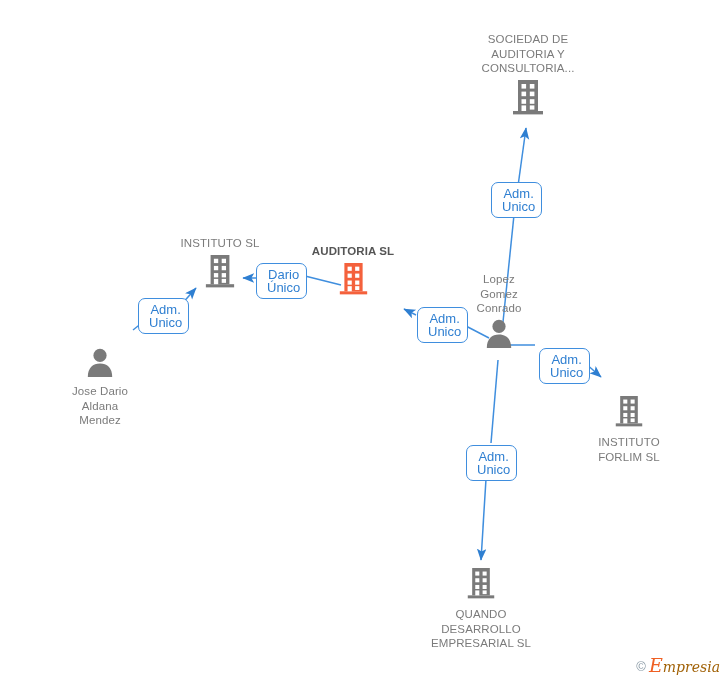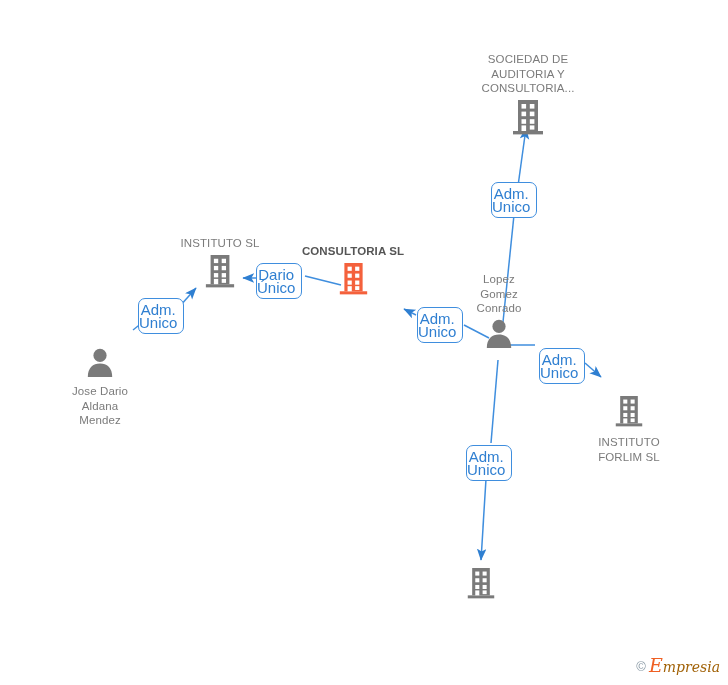--- a/index.html
+++ b/index.html
@@ -26,23 +26,23 @@
   .node.caption-bottom .caption{margin-top:3px;}
 
   
   .chip{
     position:absolute;
     box-sizing:border-box;
     border:1.4px solid #3f8ede;
     border-radius:7px;
     background:#ffffff;
     color:#2f7fd1;
-    font-size:15px;
+    font-size:13px;
     line-height:13px;
-    padding:4px 6px 4px 0;
+    padding:4px 6px 4px 10px;
     text-align:center;
     white-space:pre-line;
     min-width:41px;
   }
 
   
   .watermark{
     position:absolute;right:8px;bottom:8px;
     display:flex;align-items:center;gap:3px;
     font-size:17px;
@@ -87,21 +87,21 @@
       <line x1="510" y1="345" x2="535" y2="345" stroke="#3f8ede" stroke-width="1.5"></line>
       <line x1="585" y1="363" x2="601" y2="377" stroke="#3f8ede" stroke-width="1.5" marker-end="url(#arrow)"></line>
     </g>
 
     <g>
       <line x1="498" y1="360" x2="491" y2="443" stroke="#3f8ede" stroke-width="1.5"></line>
       <line x1="486" y1="479" x2="481" y2="560" stroke="#3f8ede" stroke-width="1.5" marker-end="url(#arrow)"></line>
     </g>
   </svg>
 
-  <div class="node caption-top" style="left:443px;top:32px;width:170px;margin-top:20px;">
+  <div class="node caption-top" style="left:443px;top:32px;width:170px;">
     <div class="caption">SOCIEDAD DE
 AUDITORIA Y
 CONSULTORIA...</div>
     <span class="icon">
       <svg width="34" height="38" viewBox="0 0 34 38" aria-hidden="true">
         <rect x="7" y="2" width="20" height="31" fill="#7a7a7a"></rect>
         <rect x="2" y="33" width="30" height="3.4" fill="#7a7a7a"></rect>
         <rect x="10.5" y="6" width="4.6" height="4.6" fill="#ffffff"></rect>
         <rect x="18.8" y="6" width="4.6" height="4.6" fill="#ffffff"></rect>
         <rect x="10.5" y="13.6" width="4.6" height="4.6" fill="#ffffff"></rect>
@@ -126,21 +126,21 @@
         <rect x="18.8" y="13.6" width="4.6" height="4.6" fill="#ffffff"></rect>
         <rect x="10.5" y="21.2" width="4.6" height="4.6" fill="#ffffff"></rect>
         <rect x="18.8" y="21.2" width="4.6" height="4.6" fill="#ffffff"></rect>
         <rect x="10.5" y="27.4" width="4.6" height="5.6" fill="#ffffff"></rect>
         <rect x="18.8" y="27.4" width="4.6" height="4.2" fill="#ffffff"></rect>
       </svg>
     </span>
   </div>
 
   <div class="node caption-top focus" style="left:292px;top:244px;width:122px;">
-    <div class="caption">CONSULTORIA SL</div>
+    <div class="caption">AUDITORIA SL</div>
     <span class="icon">
       <svg width="31" height="35" viewBox="0 0 34 38" aria-hidden="true">
         <rect x="7" y="2" width="20" height="31" fill="#f4613c"></rect>
         <rect x="2" y="33" width="30" height="3.4" fill="#f4613c"></rect>
         <rect x="10.5" y="6" width="4.6" height="4.6" fill="#ffffff"></rect>
         <rect x="18.8" y="6" width="4.6" height="4.6" fill="#ffffff"></rect>
         <rect x="10.5" y="13.6" width="4.6" height="4.6" fill="#ffffff"></rect>
         <rect x="18.8" y="13.6" width="4.6" height="4.6" fill="#ffffff"></rect>
         <rect x="10.5" y="21.2" width="4.6" height="4.6" fill="#ffffff"></rect>
         <rect x="18.8" y="21.2" width="4.6" height="4.6" fill="#ffffff"></rect>
@@ -201,20 +201,23 @@
         <rect x="10.5" y="6" width="4.6" height="4.6" fill="#ffffff"></rect>
         <rect x="18.8" y="6" width="4.6" height="4.6" fill="#ffffff"></rect>
         <rect x="10.5" y="13.6" width="4.6" height="4.6" fill="#ffffff"></rect>
         <rect x="18.8" y="13.6" width="4.6" height="4.6" fill="#ffffff"></rect>
         <rect x="10.5" y="21.2" width="4.6" height="4.6" fill="#ffffff"></rect>
         <rect x="18.8" y="21.2" width="4.6" height="4.6" fill="#ffffff"></rect>
         <rect x="10.5" y="27.4" width="4.6" height="5.6" fill="#ffffff"></rect>
         <rect x="18.8" y="27.4" width="4.6" height="4.2" fill="#ffffff"></rect>
       </svg>
     </span>
+    <div class="caption">QUANDO
+DESARROLLO
+EMPRESARIAL SL</div>
   </div>
 
   <div class="chip" style="left:491px;top:182px;">Adm.
 Unico</div>
 
   <div class="chip" style="left:256px;top:263px;">Dario
 Único</div>
 
   <div class="chip" style="left:138px;top:298px;">Adm.
 Unico</div>

